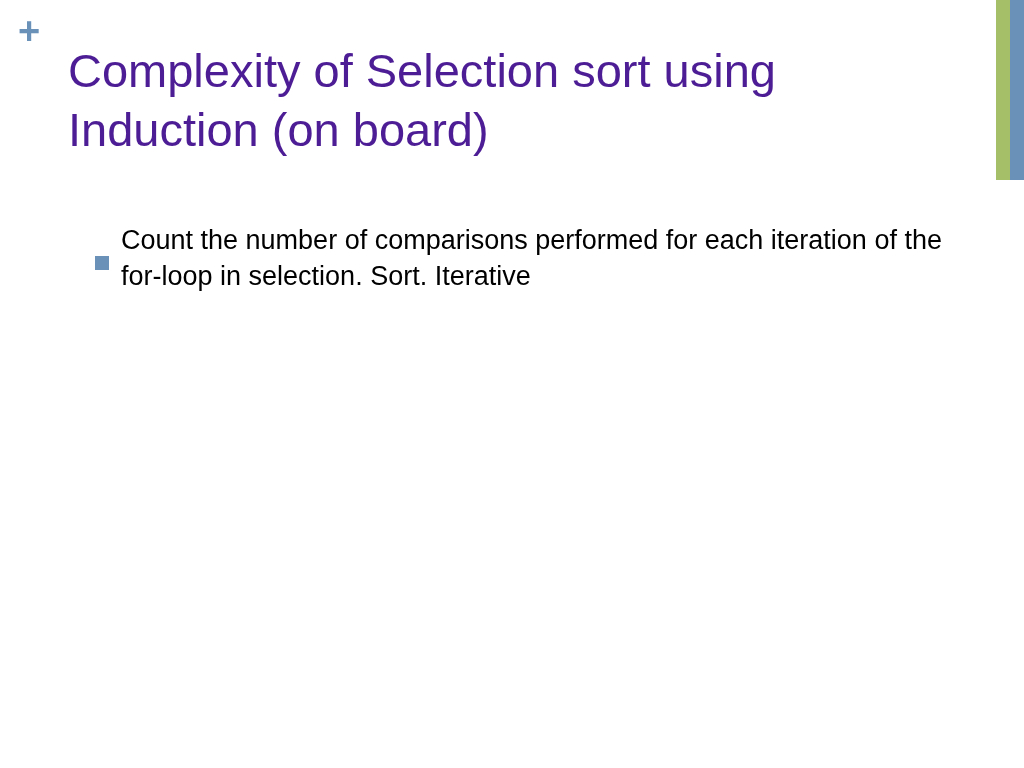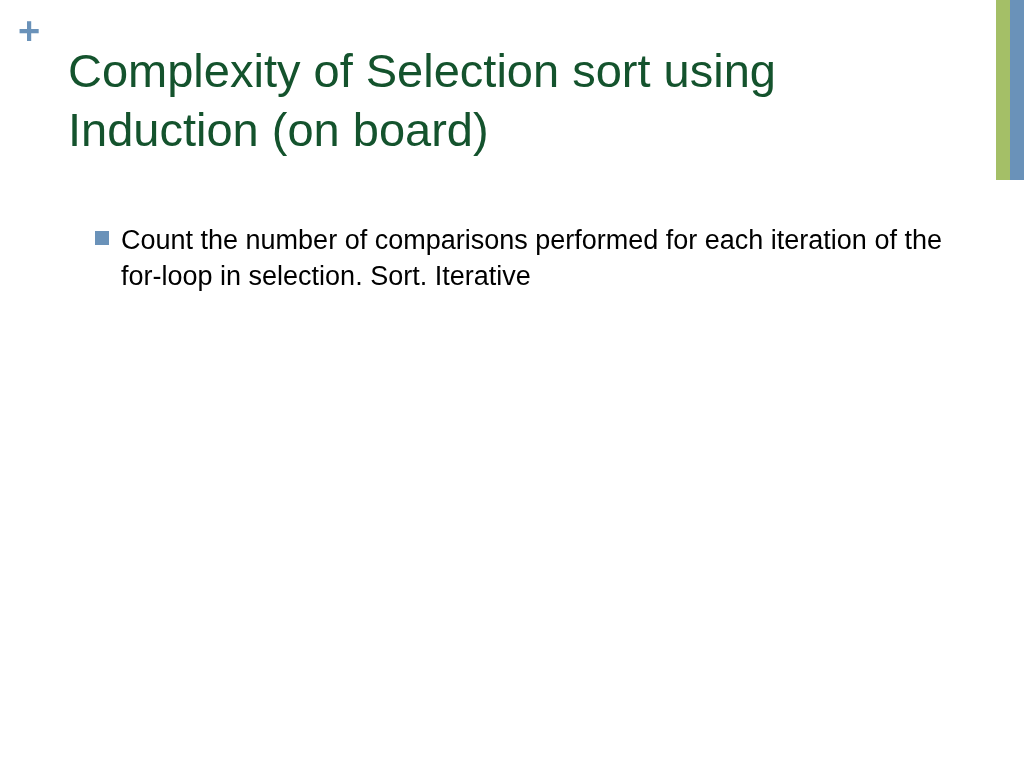--- a/index.html
+++ b/index.html
@@ -40,34 +40,34 @@
     .bar-blue {
       width: 14px;
       height: 100%;
       background: #6a92b9;
     }
     .title {
       position: absolute;
       top: 42px;
       left: 68px;
       right: 50px;
-      color: #14532d;
+      color: #4c1d95;
       font-size: 47px;
       font-weight: normal;
       line-height: 1.25;
     }
     .body-content {
       position: absolute;
       top: 222px;
       left: 95px;
       right: 70px;
     }
     .bullet-item {
       display: flex;
-      align-items: flex-start;
+      align-items: center;
       gap: 12px;
     }
     .bullet-square {
       width: 14px;
       height: 14px;
       background: #6a92b9;
       flex-shrink: 0;
       margin-top: 9px;
     }
     .bullet-text {

